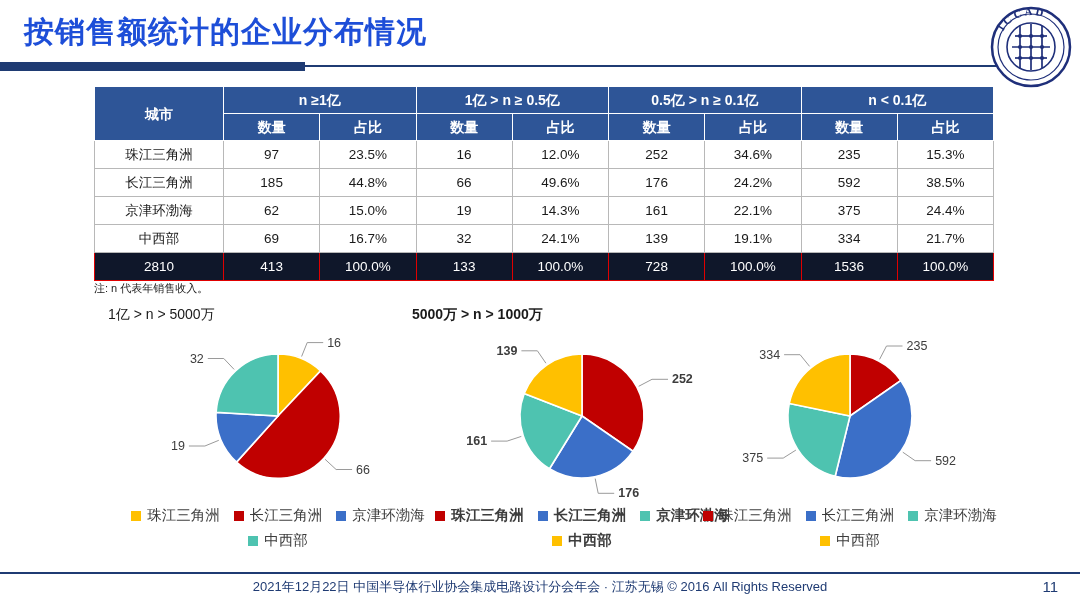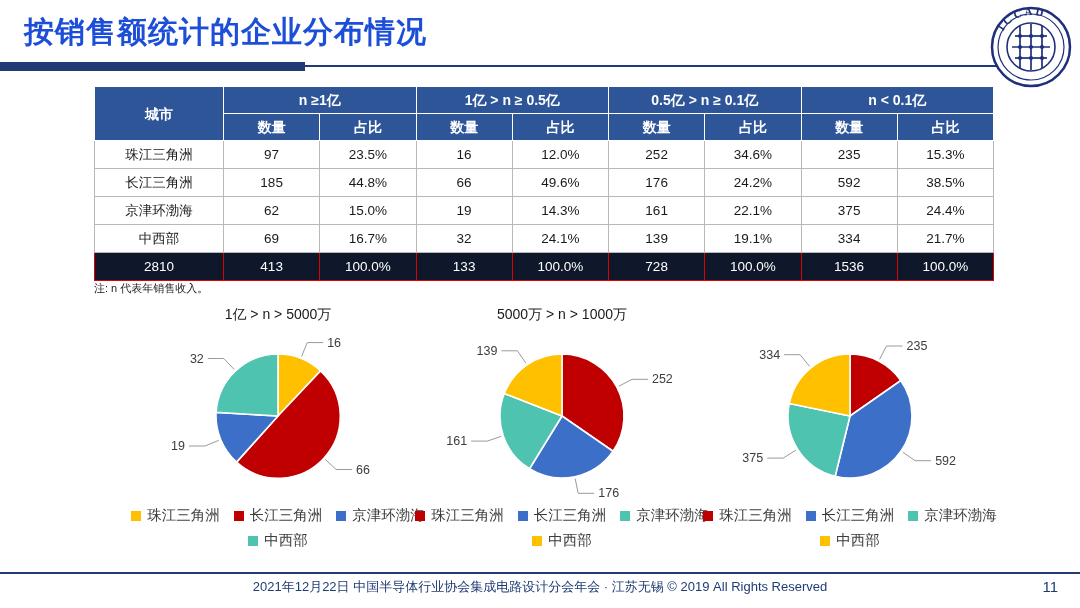--- a/index.html
+++ b/index.html
@@ -102,28 +102,28 @@
   }
 
   
   .pie-block {
     position: absolute;
     top: 306px;
     width: 340px;
     height: 270px;
   }
   #pie-block-0 { left: 108px; }
-  #pie-block-1 { left: 392px; }
+  #pie-block-1 { left: 412px; font-weight: bold; }
   #pie-block-2 { left: 680px; }
 
   .pie-title {
     position: absolute;
     top: 0;
     width: 100%;
-    text-align: center;
+    text-align: left;
     font-size: 14px;
     color: #1a1a1a;
   }
   .pie-svg {
     position: absolute;
     top: 18px;
     left: 0;
   }
   .pie-legend {
     position: absolute;
@@ -397,14 +397,14 @@
         <span>京津环渤海</span>
       </div>
       <div class="legend-item">
         <span class="legend-swatch" style="background: rgb(255, 192, 0);"></span>
         <span>中西部</span>
       </div>
     </div>
 </div>
 
 <div id="footer-rule"></div>
-<div id="footer-text">2021年12月22日 中国半导体行业协会集成电路设计分会年会 · 江苏无锡 © 2019 All Rights Reserved</div>
+<div id="footer-text">2021年12月22日 中国半导体行业协会集成电路设计分会年会 · 江苏无锡 © 2016 All Rights Reserved</div>
 <div id="page-number">11</div>
 
 </body></html>

